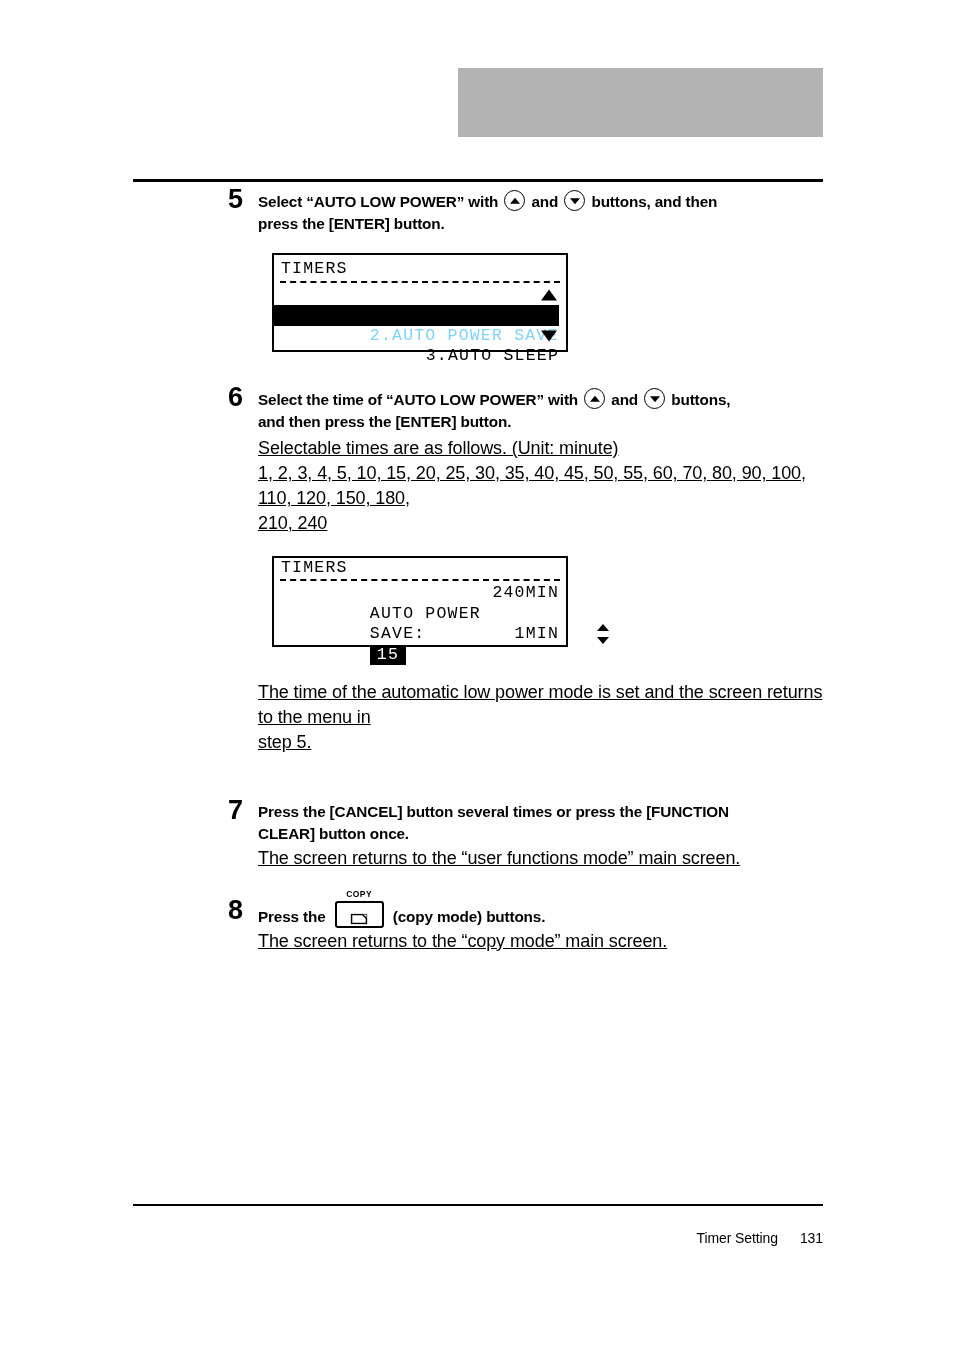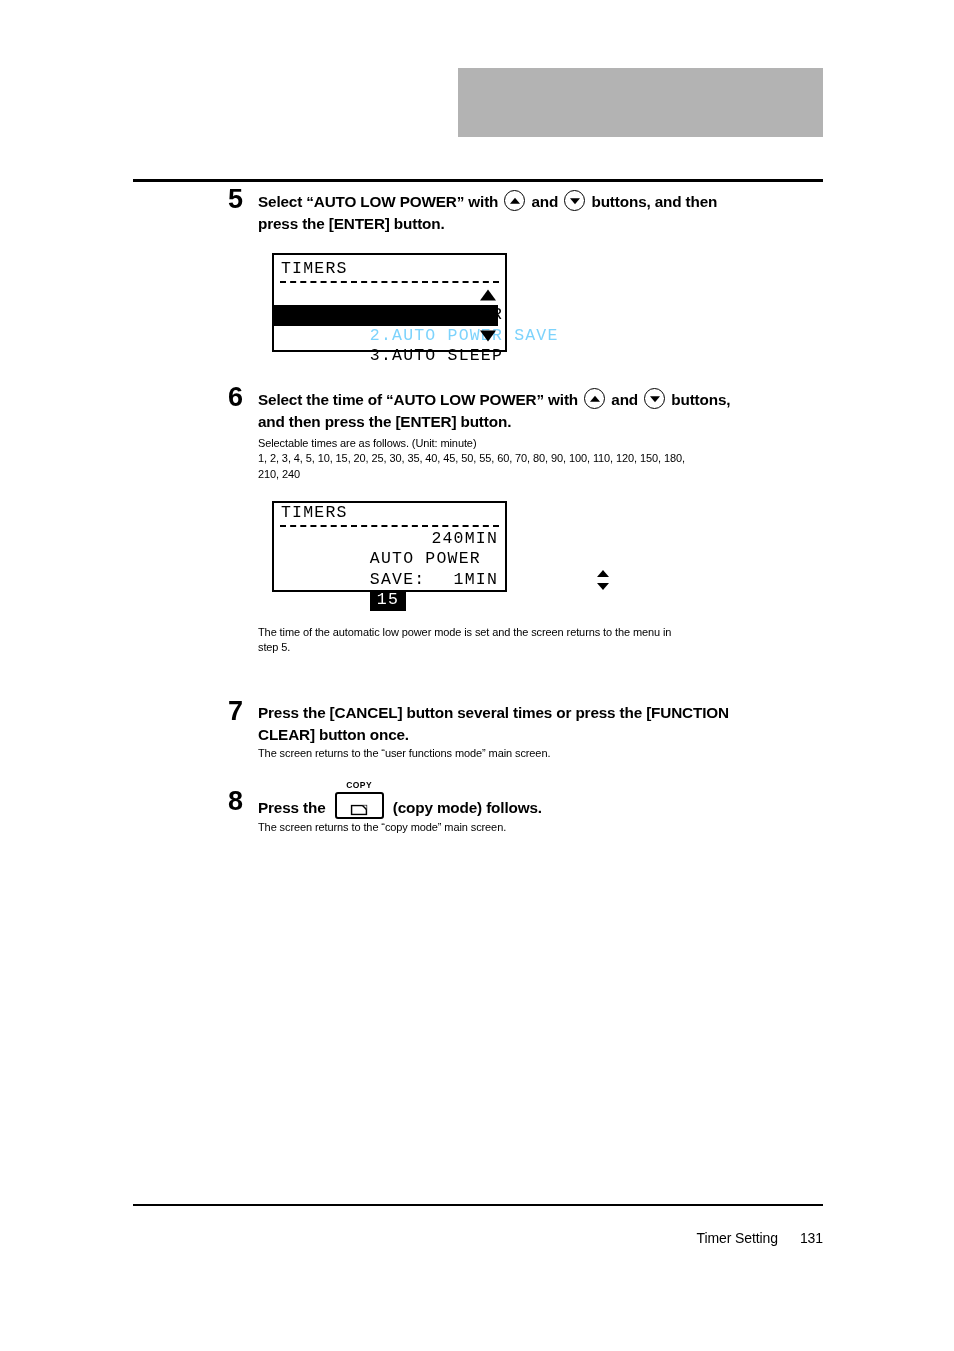--- a/index.html
+++ b/index.html
@@ -64,24 +64,25 @@
     letter-spacing: -0.5px;
   }
   .step-title {
     font-size: 15.3px;
     font-weight: bold;
     line-height: 1.42;
     letter-spacing: -0.15px;
     margin: 0;
   }
   .step-body {
-    font-size: 11px;
+    font-size: 18px;
     line-height: 1.4;
     letter-spacing: -0.1px;
     margin: 3px 0 0 0;
+    text-decoration: underline;
   }
   .step-body.tight {
     margin-top: 1px;
   }
 
   
   .sp-5  { height: 19px; }
   .sp-6  { height: 36px; }
   .sp-7  { height: 46px; }
   .sp-8  { height: 30px; }
@@ -152,21 +153,21 @@
   
   .lcd {
     position: relative;
     box-sizing: border-box;
     border: 2px solid #000;
     background: #ffffff;
     font-family: "Liberation Mono", monospace;
     font-size: 16.5px;
     letter-spacing: 1.2px;
     color: #000;
-    width: 235px;
+    width: 296px;
     margin-left: 139px;
   }
   .lcd-row {
     height: 20.5px;
     line-height: 20.5px;
     position: relative;
     padding: 0 7px;
     white-space: pre;
   }
   .lcd-row.pad-top { margin-top: 4px; }
@@ -362,21 +363,21 @@
         <span class="copykey">
           <span class="copykey-label">COPY</span>
           <span class="copykey-glyph">
             <svg width="17" height="11" viewBox="0 0 17 11" xmlns="http://www.w3.org/2000/svg">
               <path d="M1 1 H16 V10 H1 Z" fill="none" stroke="#000" stroke-width="1.6"></path>
               <path d="M16 1 L12 1 L16 5 Z" fill="#fff" stroke="none"></path>
               <path d="M12 1 L16 5" stroke="#000" stroke-width="1.4" fill="none"></path>
             </svg>
           </span>
         </span>
-        <span>(copy mode) follows.</span>
+        <span>(copy mode) buttons.</span>
       </p>
       <p class="step-body tight">The screen returns to the “copy mode” main screen.</p>
     </div>
 
   </div>
 
   <div class="footer-rule"></div>
   <div class="footer-text">
     <span>Timer Setting</span><span class="pg">131</span>
   </div>

